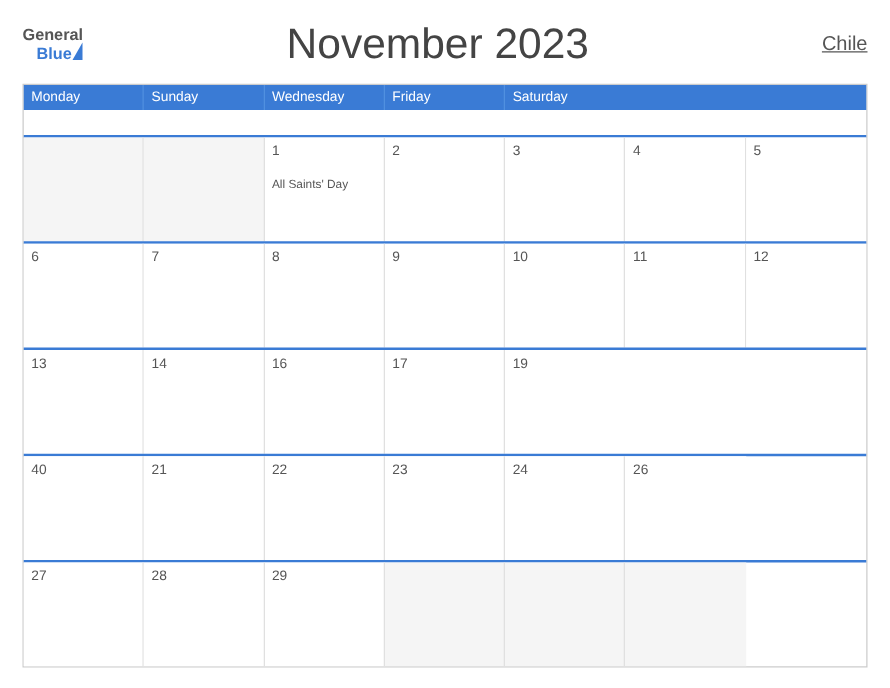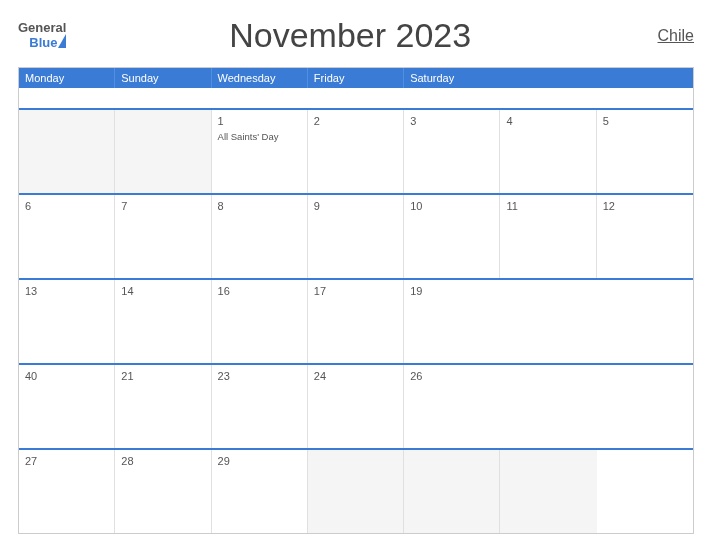--- a/index.html
+++ b/index.html
@@ -111,21 +111,21 @@
       background: #f5f5f5;
     }
     .day-num {
       font-size: 11px;
       color: #555;
       line-height: 1.4;
     }
     .day-event {
       font-size: 9.5px;
       color: #555;
-      margin-top: 2px;
+      margin-top: 13px;
     }
   </style>
 </head>
 <body>
 
 <div class="page">
 
   <div class="header">
     <div class="logo">
       <div style="display:flex;flex-direction:column;align-items:flex-end;line-height:1.1;">
@@ -210,20 +210,23 @@
           </div>
         </div>
         <div class="week-row">
           <div class="day-cell">
             <span class="day-num">40</span>
           </div>
           <div class="day-cell">
             <span class="day-num">21</span>
           </div>
           <div class="day-cell">
+            <span class="day-num">22</span>
+          </div>
+          <div class="day-cell">
             <span class="day-num">23</span>
           </div>
           <div class="day-cell">
             <span class="day-num">24</span>
           </div>
           <div class="day-cell">
             <span class="day-num">26</span>
           </div>
         </div>
         <div class="week-row">

